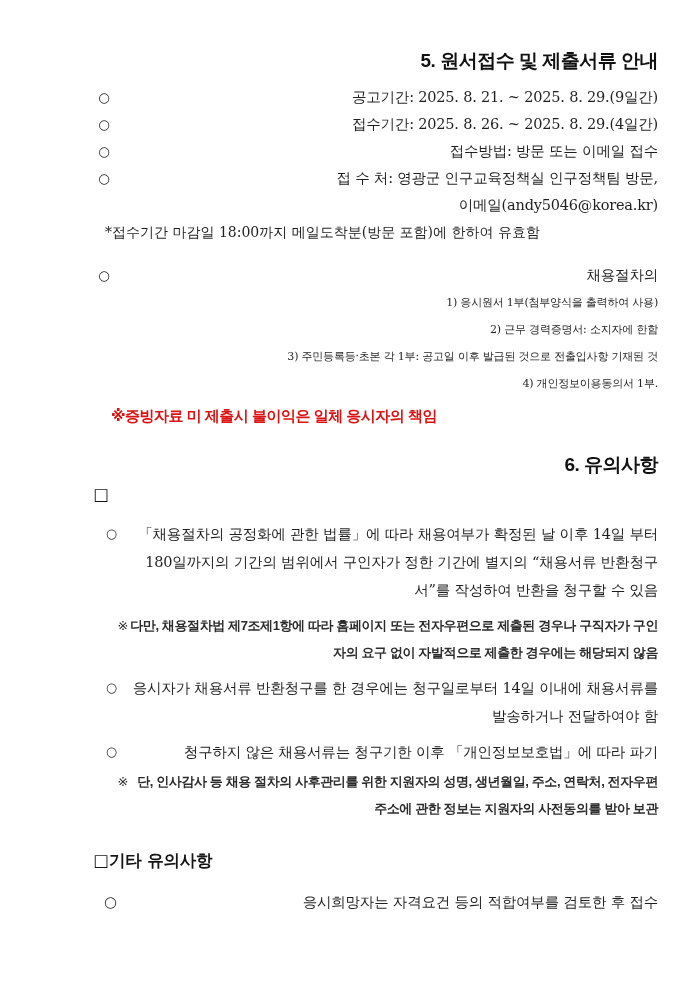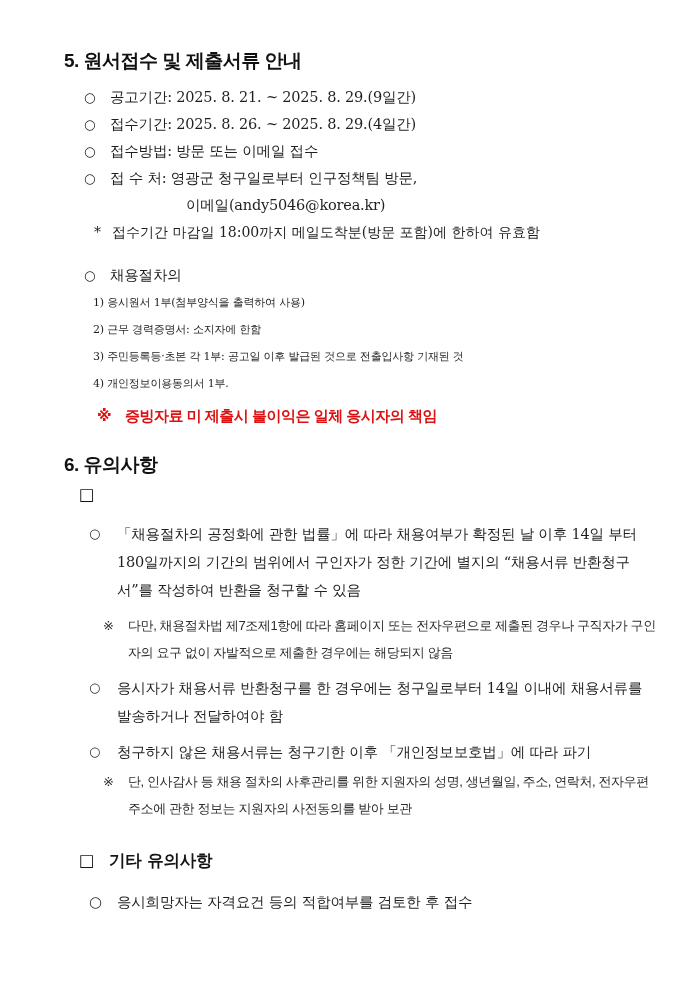--- a/index.html
+++ b/index.html
@@ -4,20 +4,21 @@
 <style>
   html,body{margin:0;padding:0;}
   body{
     width:700px;height:990px;background:#ffffff;overflow:hidden;
     font-family:"DejaVu Serif","Liberation Serif",serif;
     color:#1f1f1f;
   }
   .page{
     box-sizing:border-box;width:700px;height:990px;
     padding:48px 42px 0 64px;
+    text-align:right;
   }
   
   .sec-title{
     font-family:"Liberation Sans","DejaVu Sans",sans-serif;
     font-weight:800;font-size:19px;color:#111;
     letter-spacing:-0.5px;margin:0 0 14px 0;
   }
   .sec-title.second{margin-top:26px;margin-bottom:6px;}
 
   
@@ -60,21 +61,21 @@
   .para.last{font-size:14.5px;}
   .para.last .mk{font-size:15px;}
 
   
   .small-note{
     display:flex;margin:0 0 8px 39px;
     font-family:"Liberation Sans","DejaVu Sans",sans-serif;
     font-size:13px;line-height:27px;color:#2b2b2b;letter-spacing:-0.4px;
   }
   .small-note .mk{flex:0 0 25px;}
-  .small-note .tx{flex:1;}
+  .small-note .tx{flex:1;font-weight:bold;}
 </style>
 </head>
 <body>
 
 <div class="page">
 
   <h2 class="sec-title">5. 원서접수 및 제출서류 안내</h2>
 
   <div class="row">
     <span class="mk">○</span>
@@ -83,21 +84,21 @@
   <div class="row">
     <span class="mk">○</span>
     <span class="tx">접수기간: 2025. 8. 26. ~ 2025. 8. 29.(4일간)</span>
   </div>
   <div class="row">
     <span class="mk">○</span>
     <span class="tx">접수방법: 방문 또는 이메일 접수</span>
   </div>
   <div class="row">
     <span class="mk">○</span>
-    <span class="tx">접 수 처: 영광군 청구일로부터 인구정책팀 방문,</span>
+    <span class="tx">접 수 처: 영광군 인구교육정책실 인구정책팀 방문,</span>
   </div>
 
   <div class="email-line">이메일(andy5046@korea.kr)</div>
 
   <div class="star-note">
     <span class="mk">*</span>
     <span class="tx">접수기간 마감일 18:00까지 메일도착분(방문 포함)에 한하여 유효함</span>
   </div>
 
   <div class="row docs-header">

